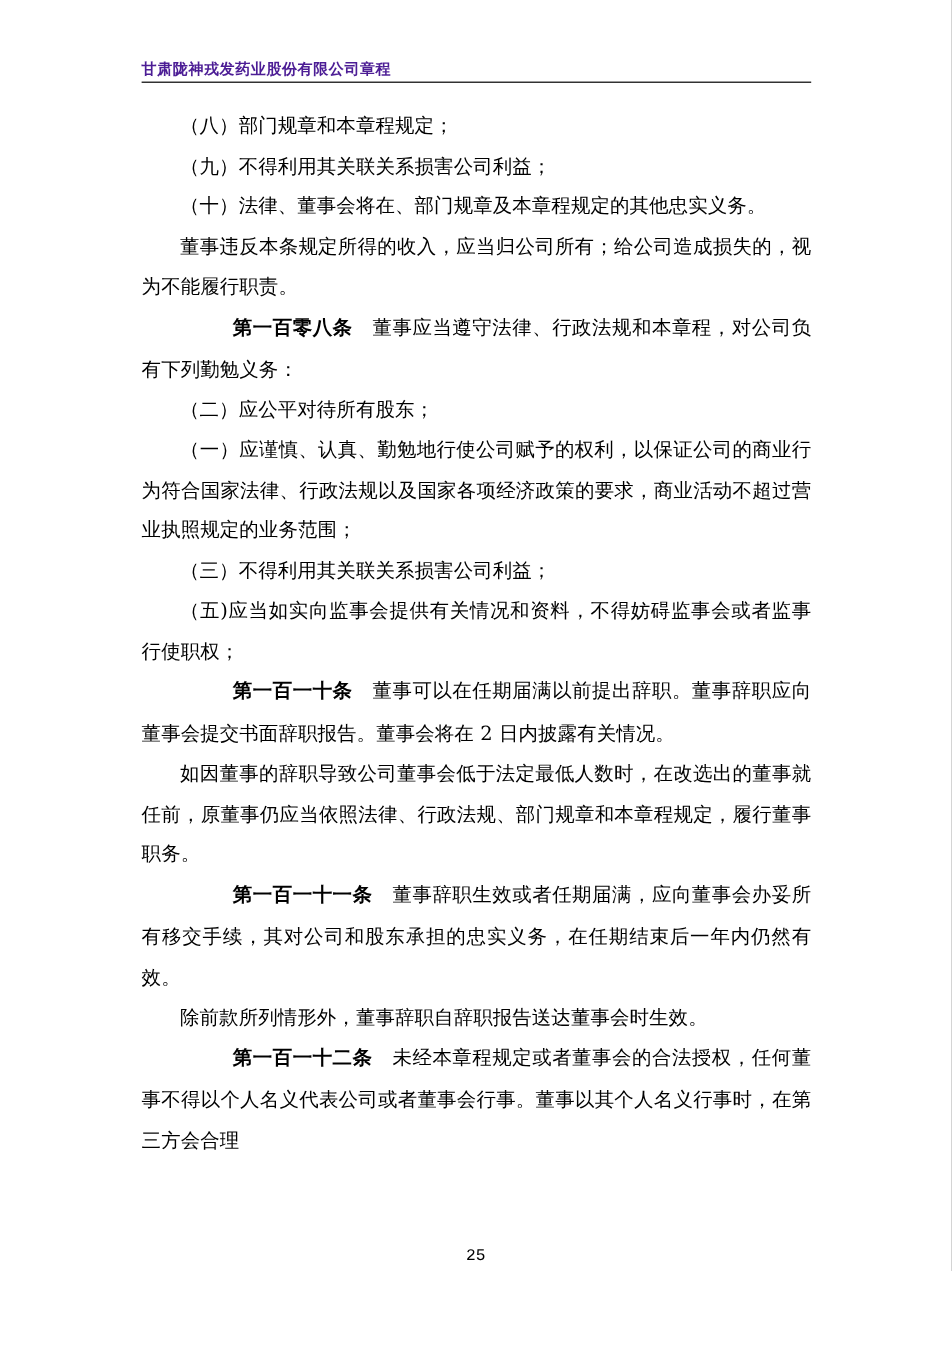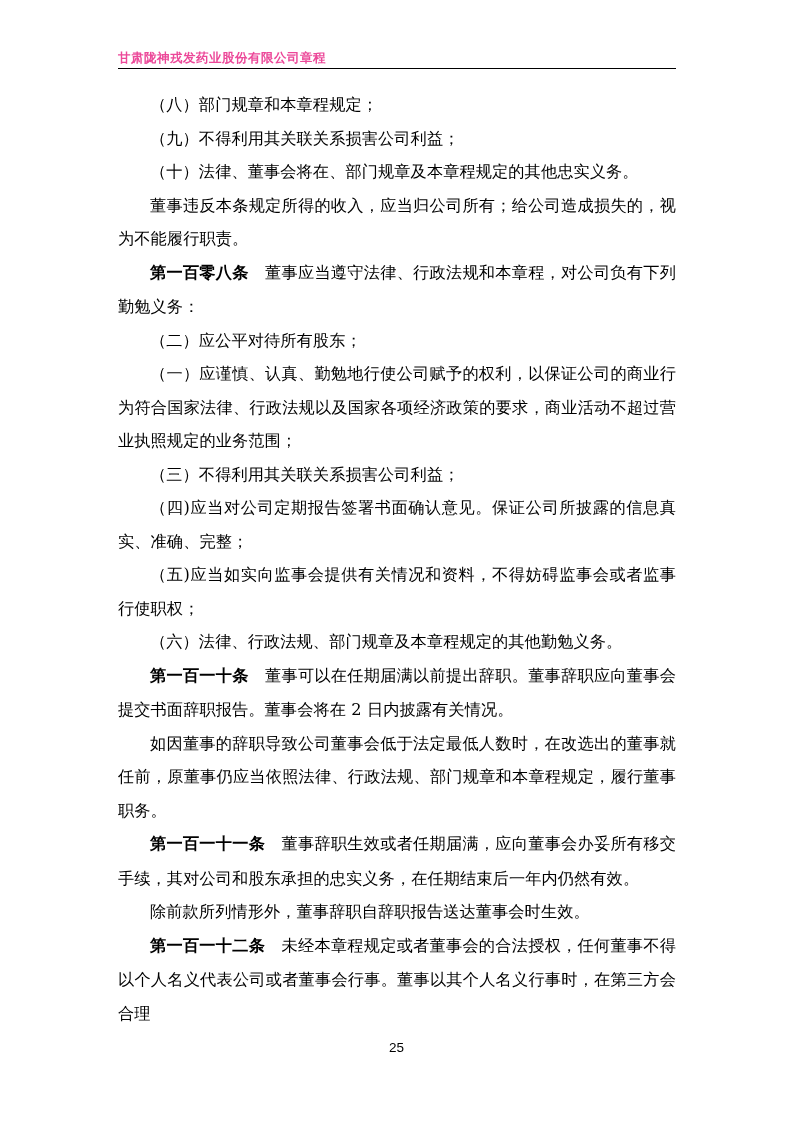--- a/index.html
+++ b/index.html
@@ -22,21 +22,21 @@
     position: absolute;
     left: 118px;
     top: 50px;
     width: 558px;
   }
   .header-text {
     font-family: "DejaVu Serif", serif;
     font-size: 12.5px;
     font-weight: bold;
     letter-spacing: 0.5px;
-    color: #ec4899;
+    color: #4c1d95;
     line-height: 1.2;
     padding-bottom: 3px;
   }
   .header-rule {
     border-bottom: 1px solid #000;
     width: 558px;
   }
   .body {
     position: absolute;
     left: 118px;
@@ -50,30 +50,31 @@
     text-align: justify;
     text-justify: inter-ideograph;
     font-family: "DejaVu Serif", serif;
     letter-spacing: 0.1px;
   }
   p.indent2 {
     text-indent: 32px;
   }
   .art-title {
     font-weight: bold;
-    font-family: Liberation Serif, serif;
+    font-family: Liberation Mono, monospace;
+    margin-left: 44px;
   }
   .footer {
     position: absolute;
     left: 0;
     top: 1040px;
     width: 793px;
     text-align: center;
     font-size: 13.5px;
-    font-family: Liberation Sans, sans-serif;
+    font-family: Liberation Mono, monospace;
   }
 </style>
 </head>
 <body>
 
 <div class="page">
 
   <div class="header">
     <div class="header-text">甘肃陇神戎发药业股份有限公司章程</div>
     <div class="header-rule"></div>
@@ -81,23 +82,21 @@
 
   <div class="body" id="body-container">
       <p class="para indent2"><span>（八）部门规章和本章程规定；</span></p>
       <p class="para indent2"><span>（九）不得利用其关联关系损害公司利益；</span></p>
       <p class="para indent2"><span>（十）法律、董事会将在、部门规章及本章程规定的其他忠实义务。</span></p>
       <p class="para indent2"><span>董事违反本条规定所得的收入，应当归公司所有；给公司造成损失的，视为不能履行职责。</span></p>
       <p class="para indent2"><span class="art-title">第一百零八条</span><span>　董事应当遵守法律、行政法规和本章程，对公司负有下列勤勉义务：</span></p>
       <p class="para indent2"><span>（二）应公平对待所有股东；</span></p>
       <p class="para indent2"><span>（一）应谨慎、认真、勤勉地行使公司赋予的权利，以保证公司的商业行为符合国家法律、行政法规以及国家各项经济政策的要求，商业活动不超过营业执照规定的业务范围；</span></p>
       <p class="para indent2"><span>（三）不得利用其关联关系损害公司利益；</span></p>
-      <p class="para indent2"><span>（四)应当对公司定期报告签署书面确认意见。保证公司所披露的信息真实、准确、完整；</span></p>
       <p class="para indent2"><span>（五)应当如实向监事会提供有关情况和资料，不得妨碍监事会或者监事行使职权；</span></p>
-      <p class="para indent2"><span>（六）法律、行政法规、部门规章及本章程规定的其他勤勉义务。</span></p>
       <p class="para indent2"><span class="art-title">第一百一十条</span><span>　董事可以在任期届满以前提出辞职。董事辞职应向董事会提交书面辞职报告。董事会将在 2 日内披露有关情况。</span></p>
       <p class="para indent2"><span>如因董事的辞职导致公司董事会低于法定最低人数时，在改选出的董事就任前，原董事仍应当依照法律、行政法规、部门规章和本章程规定，履行董事职务。</span></p>
       <p class="para indent2"><span class="art-title">第一百一十一条</span><span>　董事辞职生效或者任期届满，应向董事会办妥所有移交手续，其对公司和股东承担的忠实义务，在任期结束后一年内仍然有效。</span></p>
       <p class="para indent2"><span>除前款所列情形外，董事辞职自辞职报告送达董事会时生效。</span></p>
       <p class="para indent2"><span class="art-title">第一百一十二条</span><span>　未经本章程规定或者董事会的合法授权，任何董事不得以个人名义代表公司或者董事会行事。董事以其个人名义行事时，在第三方会合理</span></p>
     </div>
 
   <div class="footer">
     <span>25</span>
   </div>

